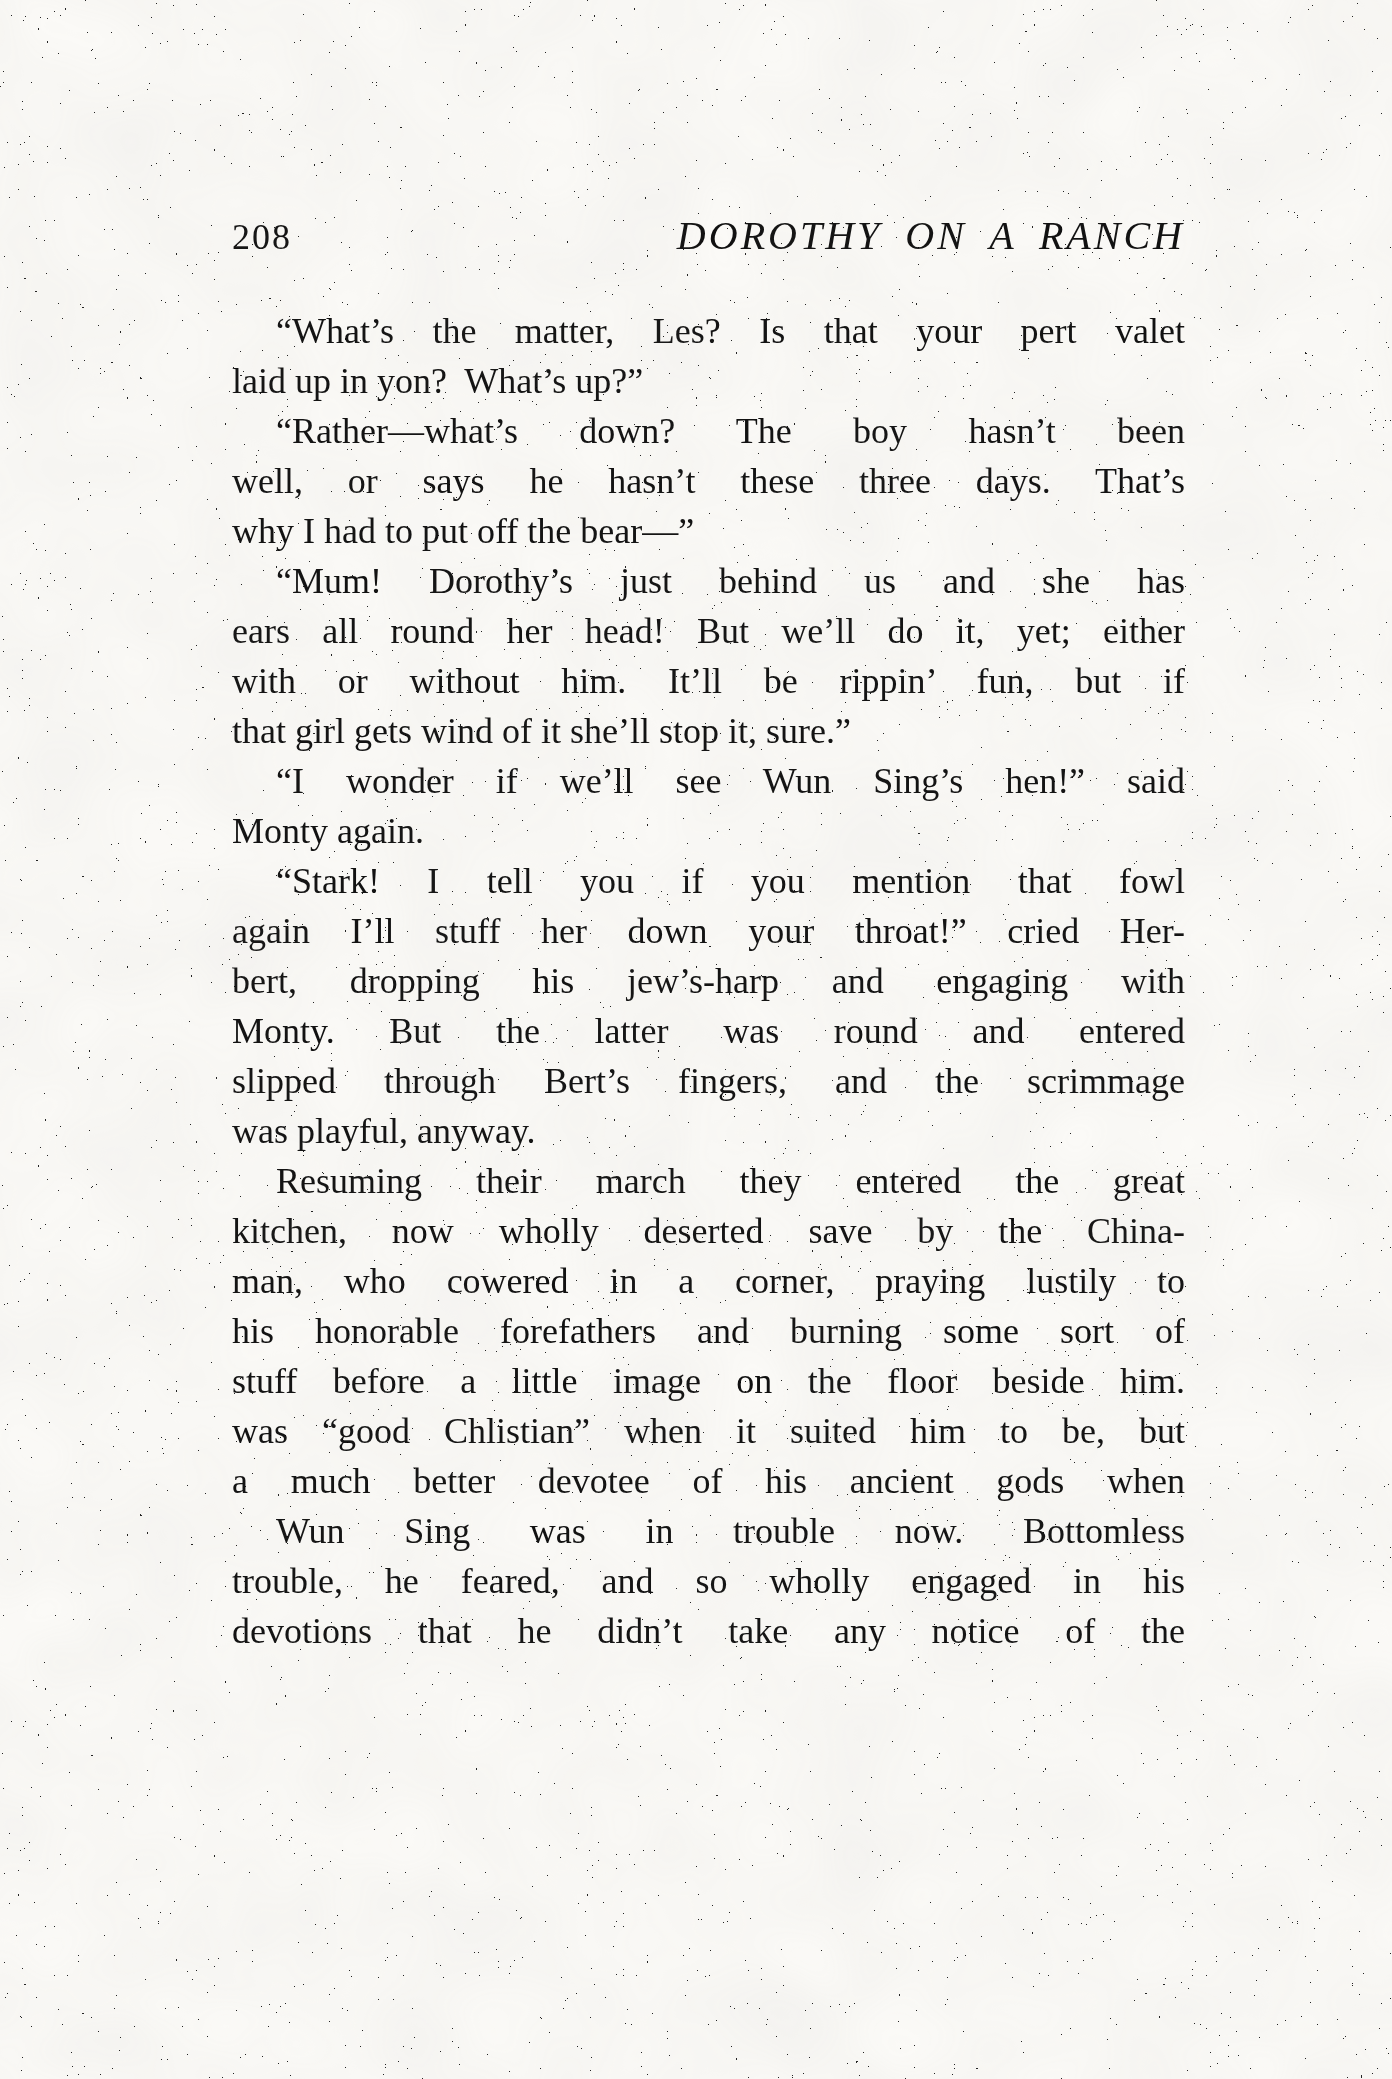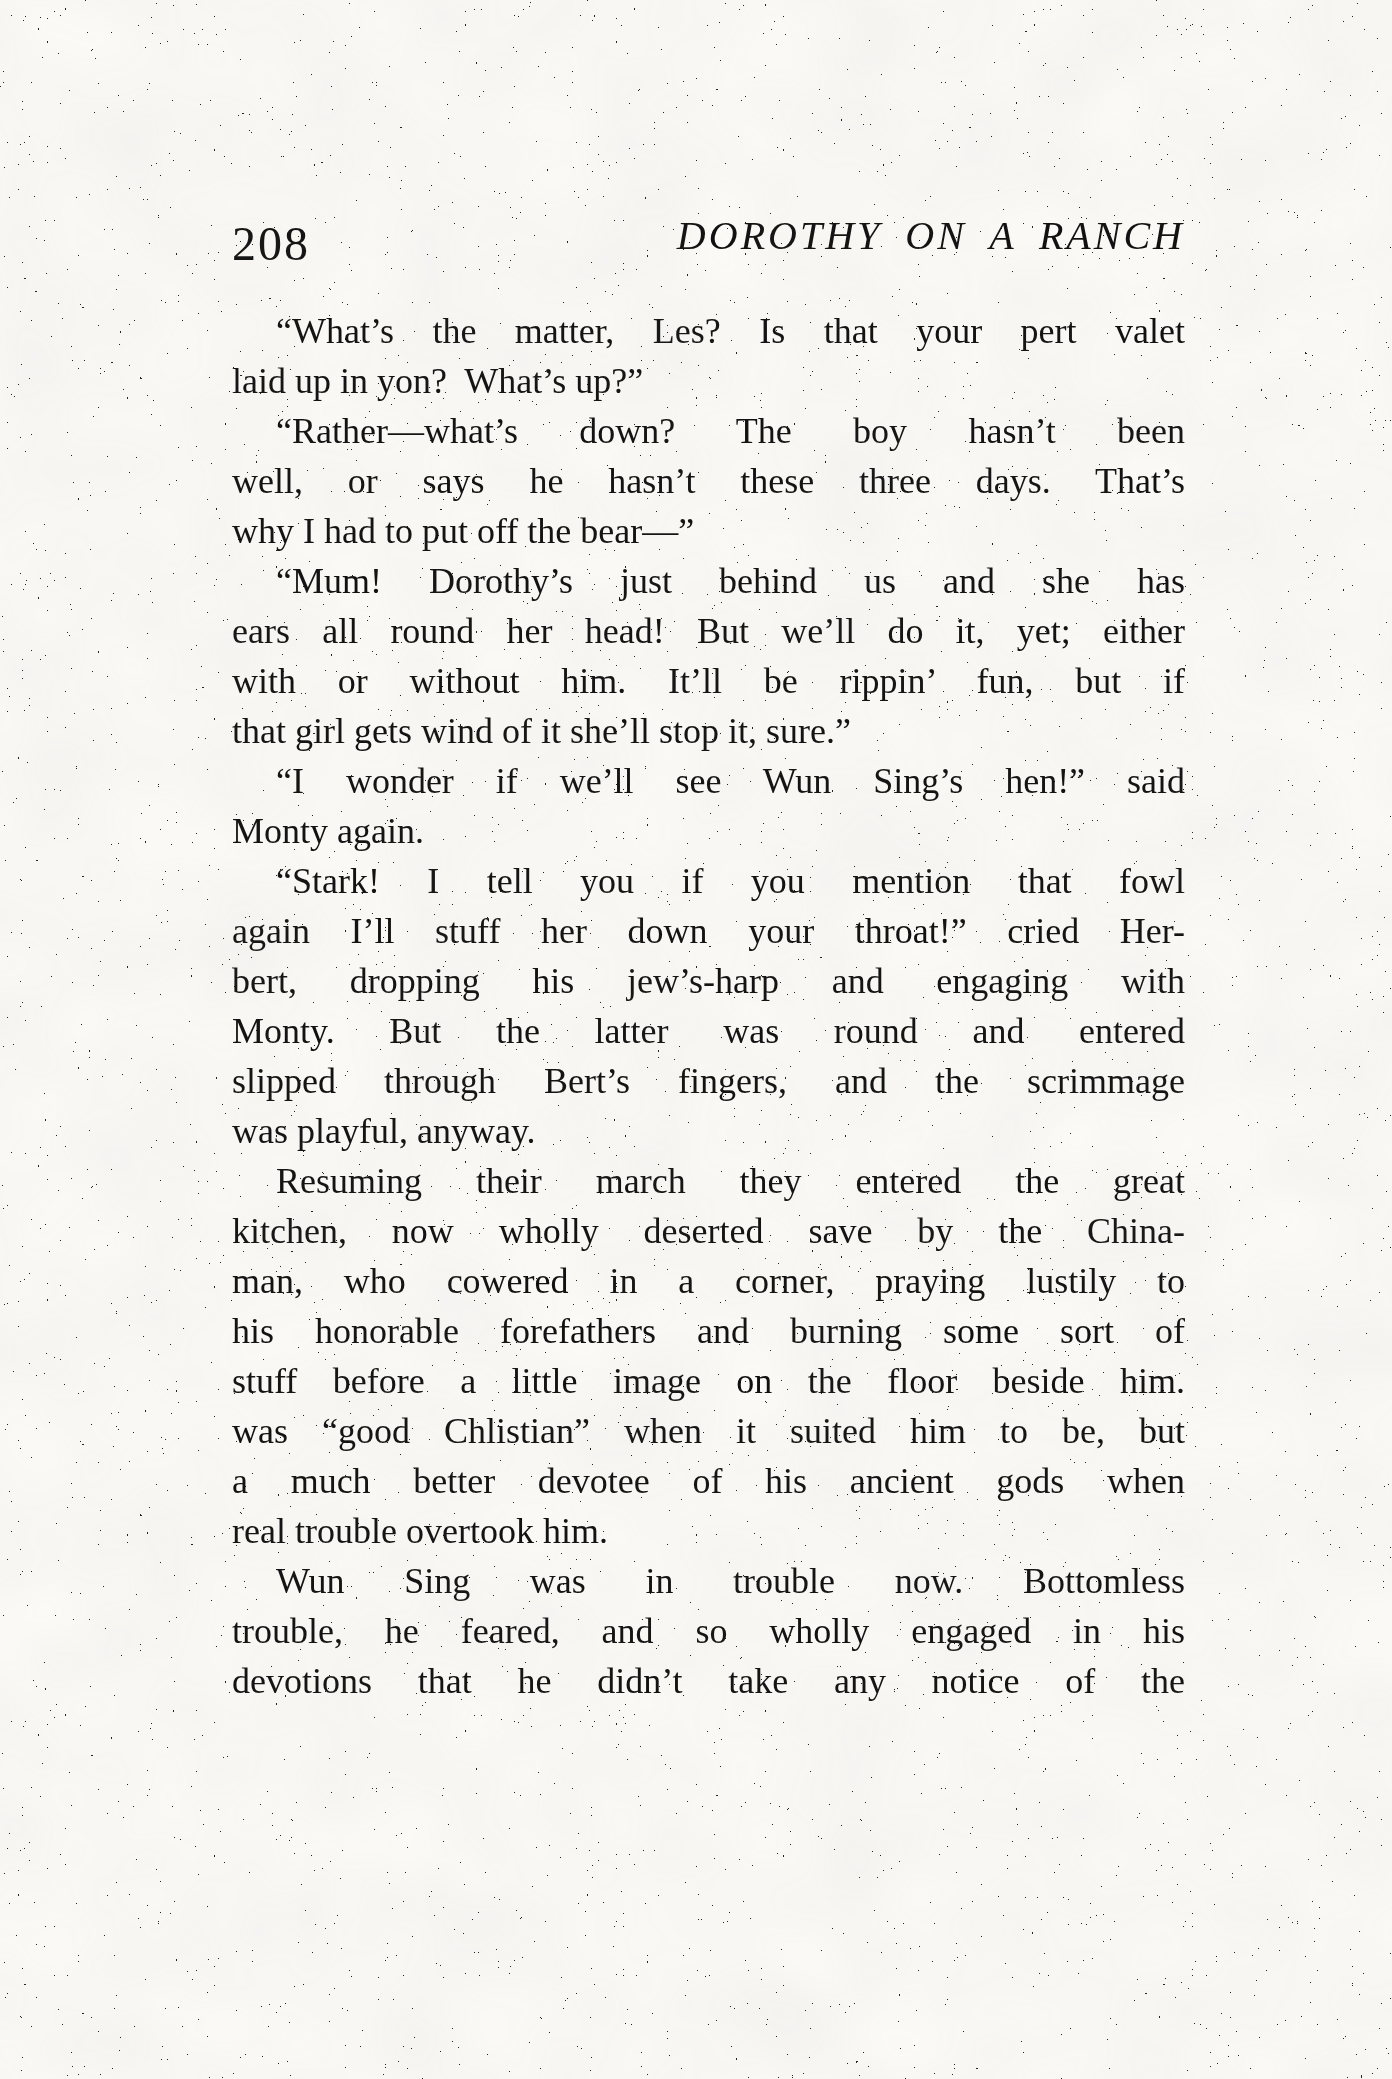--- a/index.html
+++ b/index.html
@@ -21,21 +21,21 @@
     position: absolute;
     left: 232px;
     top: 212px;
     width: 953px;
     height: 48px;
   }
   .pageno {
     position: absolute;
     left: 0;
     top: 4px;
-    font-size: 48px;
+    font-size: 36px;
     letter-spacing: 2px;
   }
   .running-title {
     position: absolute;
     left: 0;
     right: 0;
     top: 0;
     text-align: right;
     font-style: italic;
     font-size: 40px;
@@ -105,21 +105,20 @@
       <div class="line">Monty.  But the latter was round and entered</div>
       <div class="line">slipped through Bert’s fingers, and the scrimmage</div>
       <div class="line endline">was playful, anyway.</div>
       <div class="line indent">Resuming their march they entered the great</div>
       <div class="line">kitchen, now wholly deserted save by the China-</div>
       <div class="line">man, who cowered in a corner, praying lustily to</div>
       <div class="line">his honorable forefathers and burning some sort of</div>
       <div class="line">stuff before a little image on the floor beside him.</div>
       <div class="line">was “good Chlistian” when it suited him to be, but</div>
       <div class="line">a much better devotee of his ancient gods when</div>
-      <div class="line endline">real trouble overtook him.</div>
       <div class="line indent">Wun Sing was in trouble now.  Bottomless</div>
       <div class="line">trouble, he feared, and so wholly engaged in his</div>
       <div class="line">devotions that he didn’t take any notice of the</div>
     </div>
 
   <svg class="noise" width="1392" height="2079" viewBox="0 0 1392 2079" xmlns="http://www.w3.org/2000/svg" aria-hidden="true">
     <defs>
       <filter id="specks" x="0" y="0" width="100%" height="100%">
         <feTurbulence type="fractalNoise" baseFrequency="0.45" numOctaves="2" seed="7" stitchTiles="stitch"></feTurbulence>
         <feColorMatrix type="matrix" values="0 0 0 0 0

